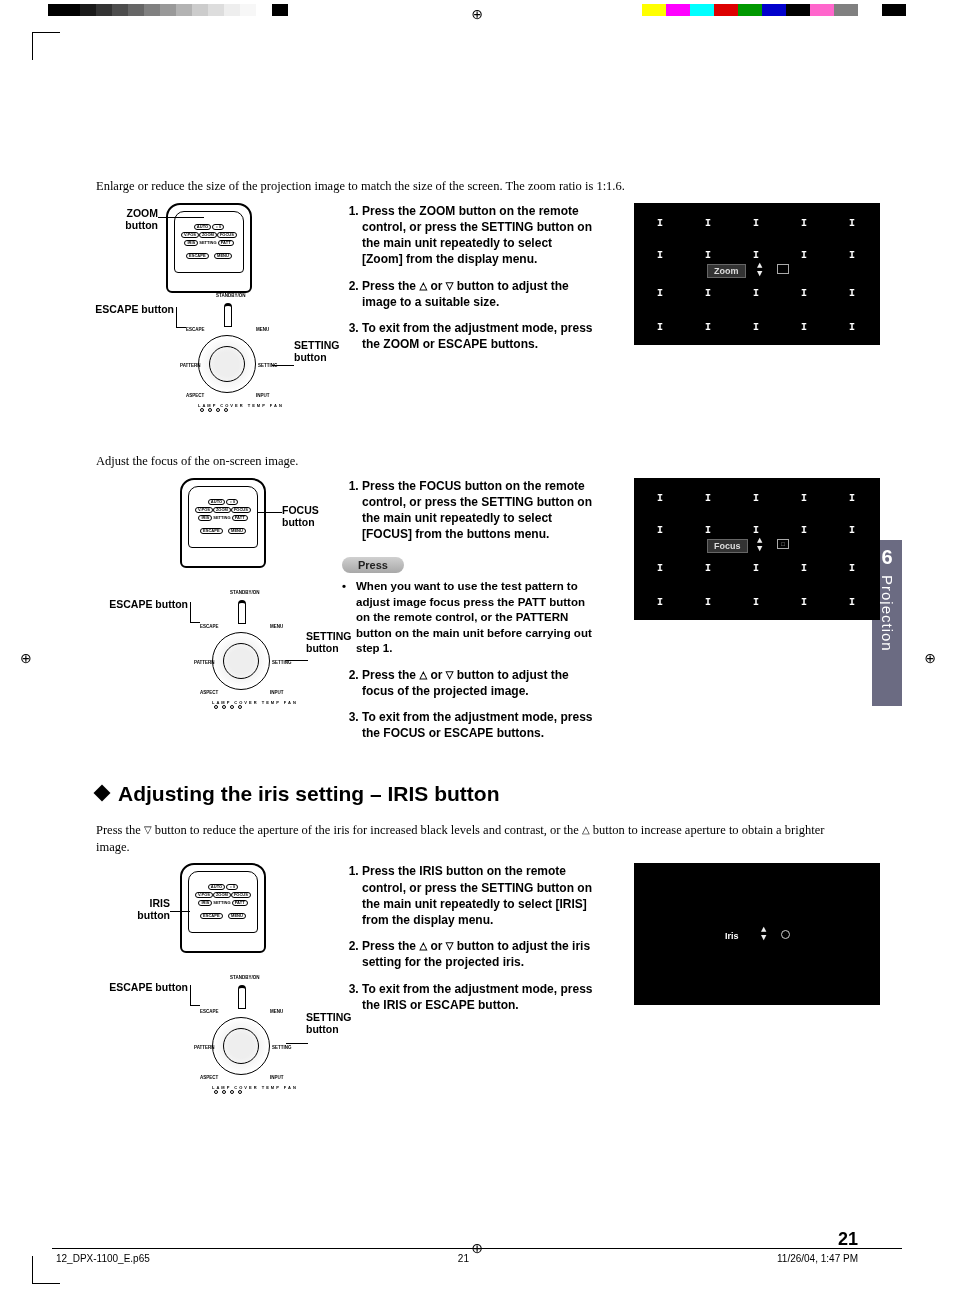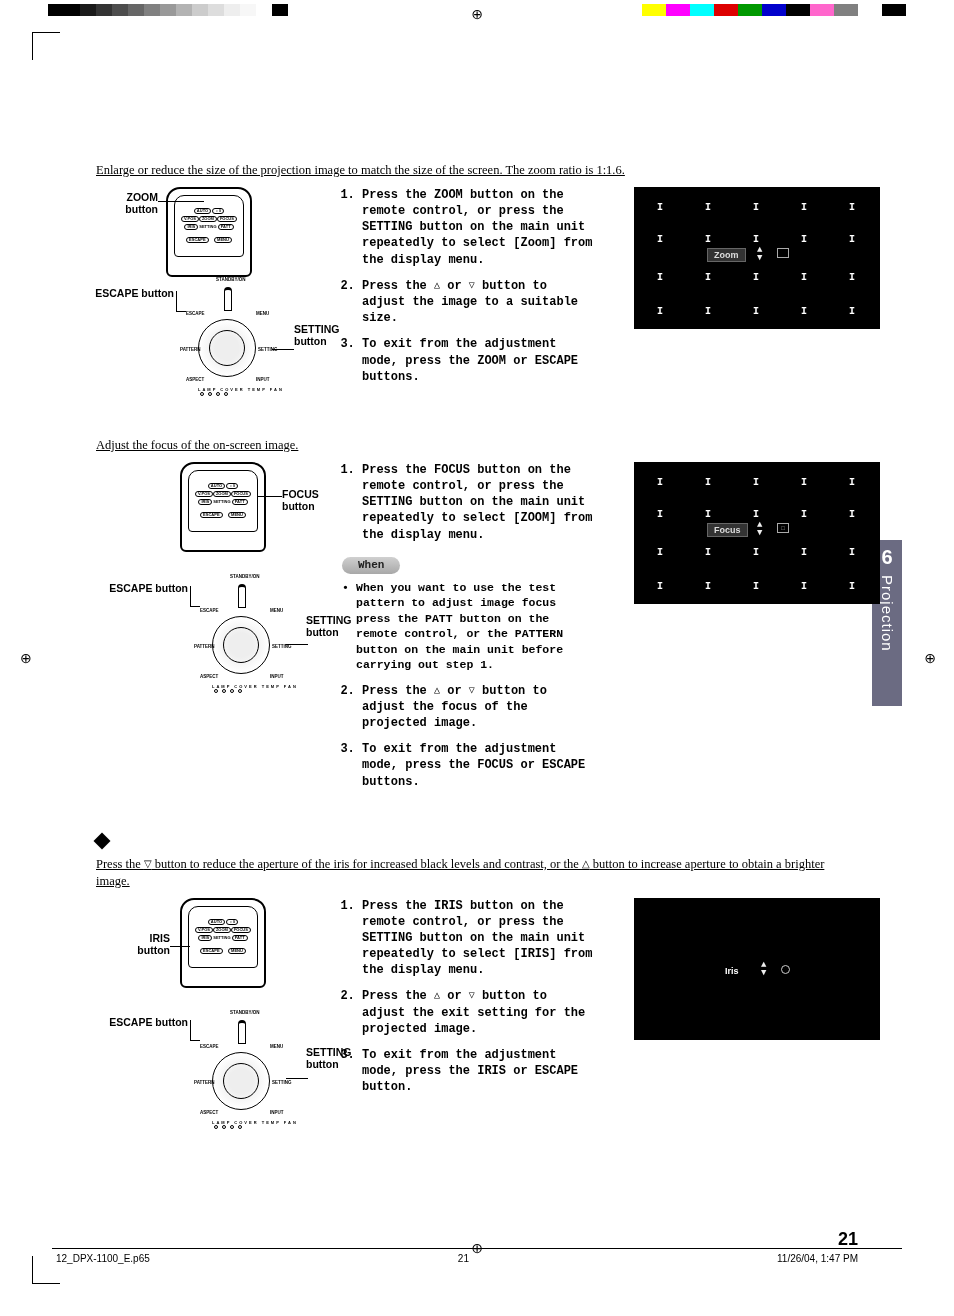--- a/index.html
+++ b/index.html
@@ -114,43 +114,41 @@
     display:inline-block;
     width:12px; height:12px;
     background:#000;
     transform: rotate(45deg);
     margin-right: 10px;
     vertical-align: 2px;
   }
   .subtext {
     font-family: "Times New Roman", Times, serif;
     font-size: 12.5px;
-    margin: 0 0 8px 0;
+    margin: 16px 0 8px 0;
     line-height: 1.35;
-    text-decoration: underline;
   }
   .columns {
     display:flex;
     gap: 16px;
     align-items:flex-start;
     margin-top: 4px;
   }
   .col-diagram {
     width: 230px;
     flex-shrink: 0;
     font-size: 10px;
     font-weight: 700;
   }
   .col-steps {
     width: 254px;
     flex-shrink: 0;
     font-size: 12px;
     font-weight: 700;
     line-height: 1.35;
-    font-family: Liberation Mono, monospace;
   }
   .col-spacer { width: 6px; flex-shrink:0; }
   .col-osd {
     flex-grow:1;
     display:flex;
     justify-content:flex-end;
   }
   .col-steps ol { margin:0; padding-left: 20px; }
   .col-steps li { margin-bottom: 10px; }
   .memo-pill {
@@ -469,23 +467,23 @@
             <div class="callout right" style="left:210px; top:152px;"><span style="white-space:pre-line">SETTING
 button</span></div>
             <div class="lead" style="left:190px; top:182px; width:22px"></div>
             <div class="leadv" style="left:94px; top:124px; height:20px"></div>
             <div class="lead" style="left:94px; top:144px; width:10px"></div>
           </div>
         </div>
 
         <div class="col-steps">
           <ol>
-            <li>Press the FOCUS button on the remote control, or press the SETTING button on the main unit repeatedly to select [ZOOM] from the display menu.</li>
+            <li>Press the FOCUS button on the remote control, or press the SETTING button on the main unit repeatedly to select [FOCUS] from the buttons menu.</li>
           </ol>
-          <div class="memo-pill">When</div>
+          <div class="memo-pill">Press</div>
           <p class="memo-bullet">When you want to use the test pattern to adjust image focus press the PATT button on the remote control, or the PATTERN button on the main unit before carrying out step 1.</p>
           <ol start="2">
             <li><span>Press the </span><span class="tri">△</span><span> or </span><span class="tri">▽</span><span> button to adjust the  focus of the projected image.</span></li>
             <li>To exit from the adjustment mode, press the FOCUS or ESCAPE buttons.</li>
           </ol>
         </div>
 
         <div class="col-spacer"></div>
         <div class="col-osd">
           <div class="osd">
@@ -513,21 +511,21 @@
               </div>
             <div class="osd-label" style="left:72px; top:60px;">Focus</div>
             <div class="osd-arrows" style="left:122px; top:58px;">▲<br>▼</div>
             <div class="osd-icon" style="left:142px; top:60px; font-size:6px; text-align:center; line-height:9px;">□</div>
           </div>
         </div>
       </div>
     </div>
 
     <div class="block">
-      <h2 class="h1"><span class="diamond"></span></h2>
+      <h2 class="h1"><span class="diamond"></span><span>Adjusting the iris setting – IRIS button</span></h2>
       <p class="subtext"><span>Press the </span><span class="tri">▽</span><span> button to reduce the aperture of the iris for increased black levels and contrast, or the </span><span class="tri">△</span><span> button to increase aperture to obtain a brighter image.</span></p>
 
       <div class="columns">
         <div class="col-diagram">
           <div class="diagram" style="height:248px;">
             <div class="remote-box" style="left:84px; top:0;">
               <div class="remote-rows">
                 <span class="btn-mini">AUTO</span> <span class="btn-mini">☼/ⅰ</span><br>
                 <span class="btn-mini">V.POS</span><span class="btn-mini">ZOOM</span><span class="btn-mini">FOCUS</span><br>
                 <span class="btn-mini">IRIS</span> <span style="font-size:4px">SETTING</span> <span class="btn-mini">PATT</span><br>
@@ -556,21 +554,21 @@
 button</span></div>
             <div class="lead" style="left:190px; top:180px; width:22px"></div>
             <div class="leadv" style="left:94px; top:122px; height:20px"></div>
             <div class="lead" style="left:94px; top:142px; width:10px"></div>
           </div>
         </div>
 
         <div class="col-steps">
           <ol>
             <li>Press the IRIS button on the remote control, or press the SETTING button on the main unit repeatedly to select [IRIS] from the display menu.</li>
-            <li><span> Press the </span><span class="tri">△</span><span> or </span><span class="tri">▽</span><span> button to adjust the  exit setting for the projected image.</span></li>
+            <li><span> Press the </span><span class="tri">△</span><span> or </span><span class="tri">▽</span><span> button to adjust the  iris setting for the projected iris.</span></li>
             <li>To exit from the adjustment mode, press the IRIS or ESCAPE button.</li>
           </ol>
         </div>
 
         <div class="col-spacer"></div>
         <div class="col-osd">
           <div class="osd noGrid">
 
             <div class="osd-label" style="left:84px; top:66px; background:transparent; border:none; color:#fff;">Iris</div>
             <div class="osd-arrows" style="left:126px; top:62px;">▲<br>▼</div>

